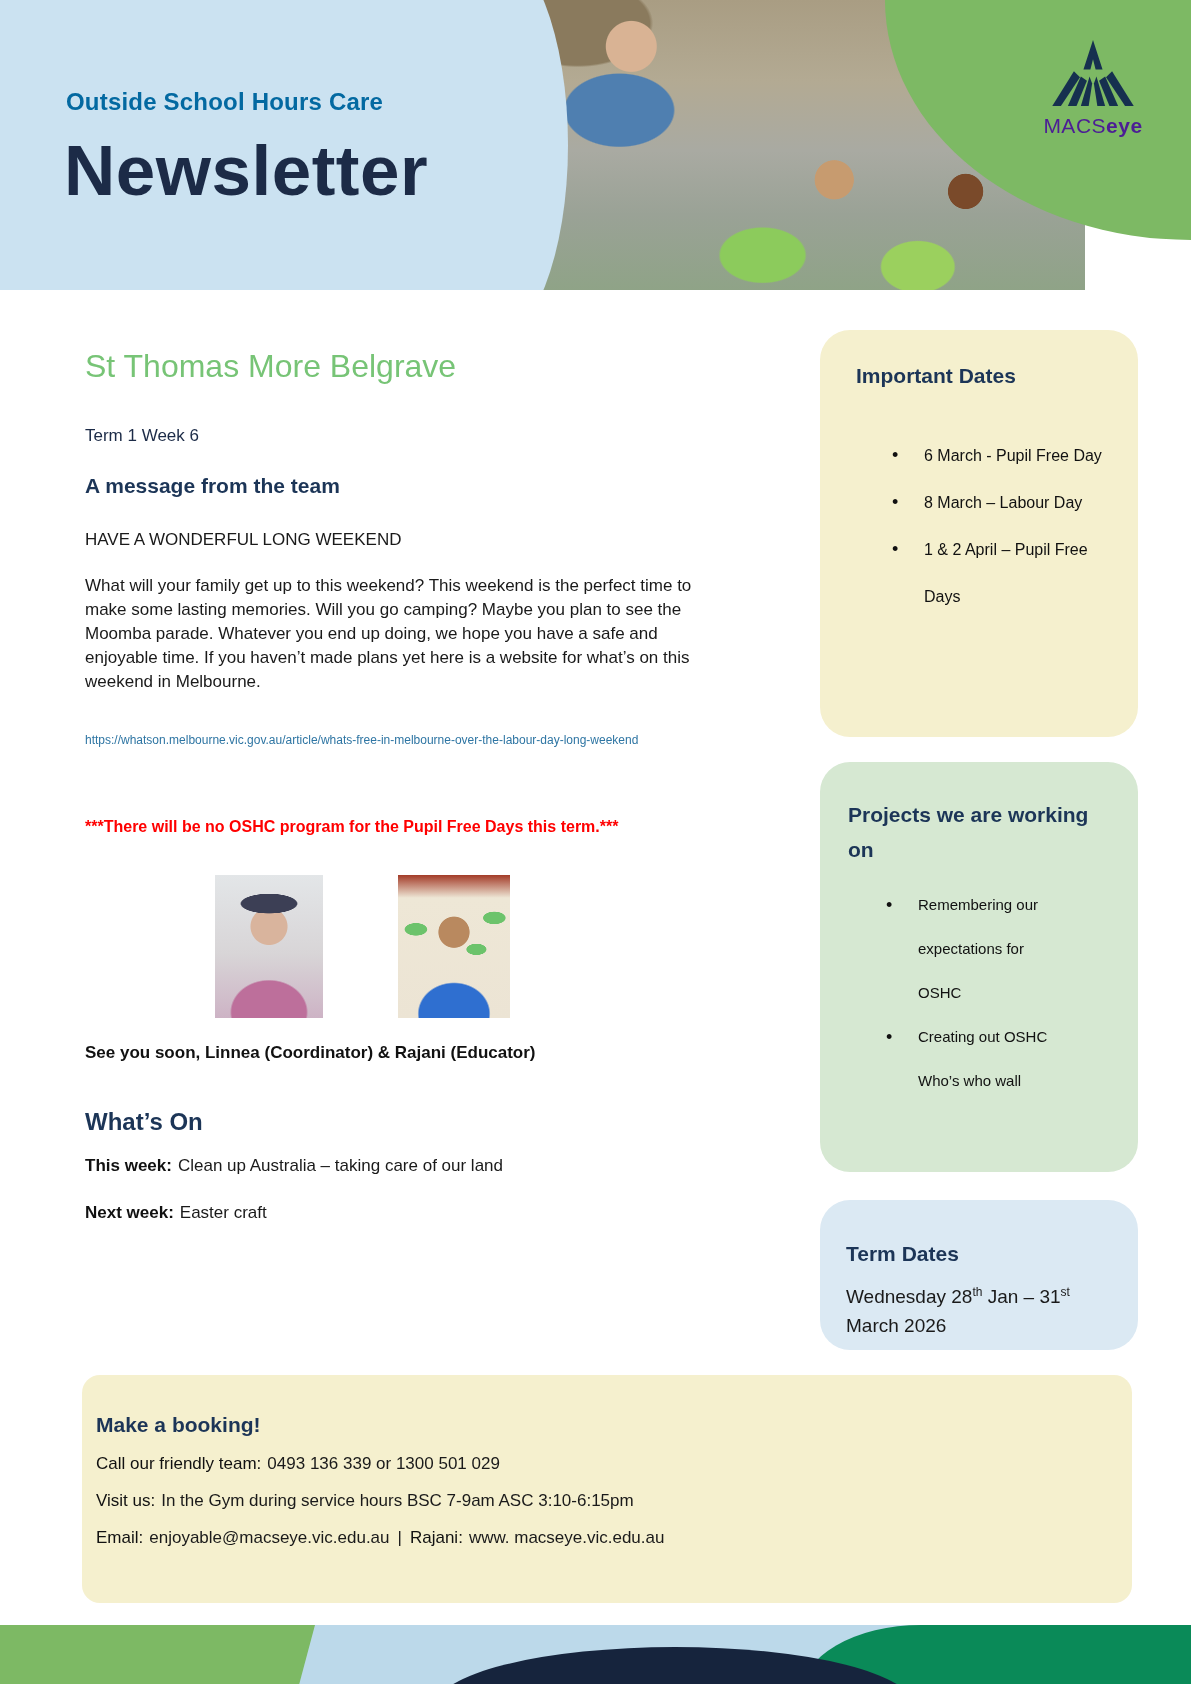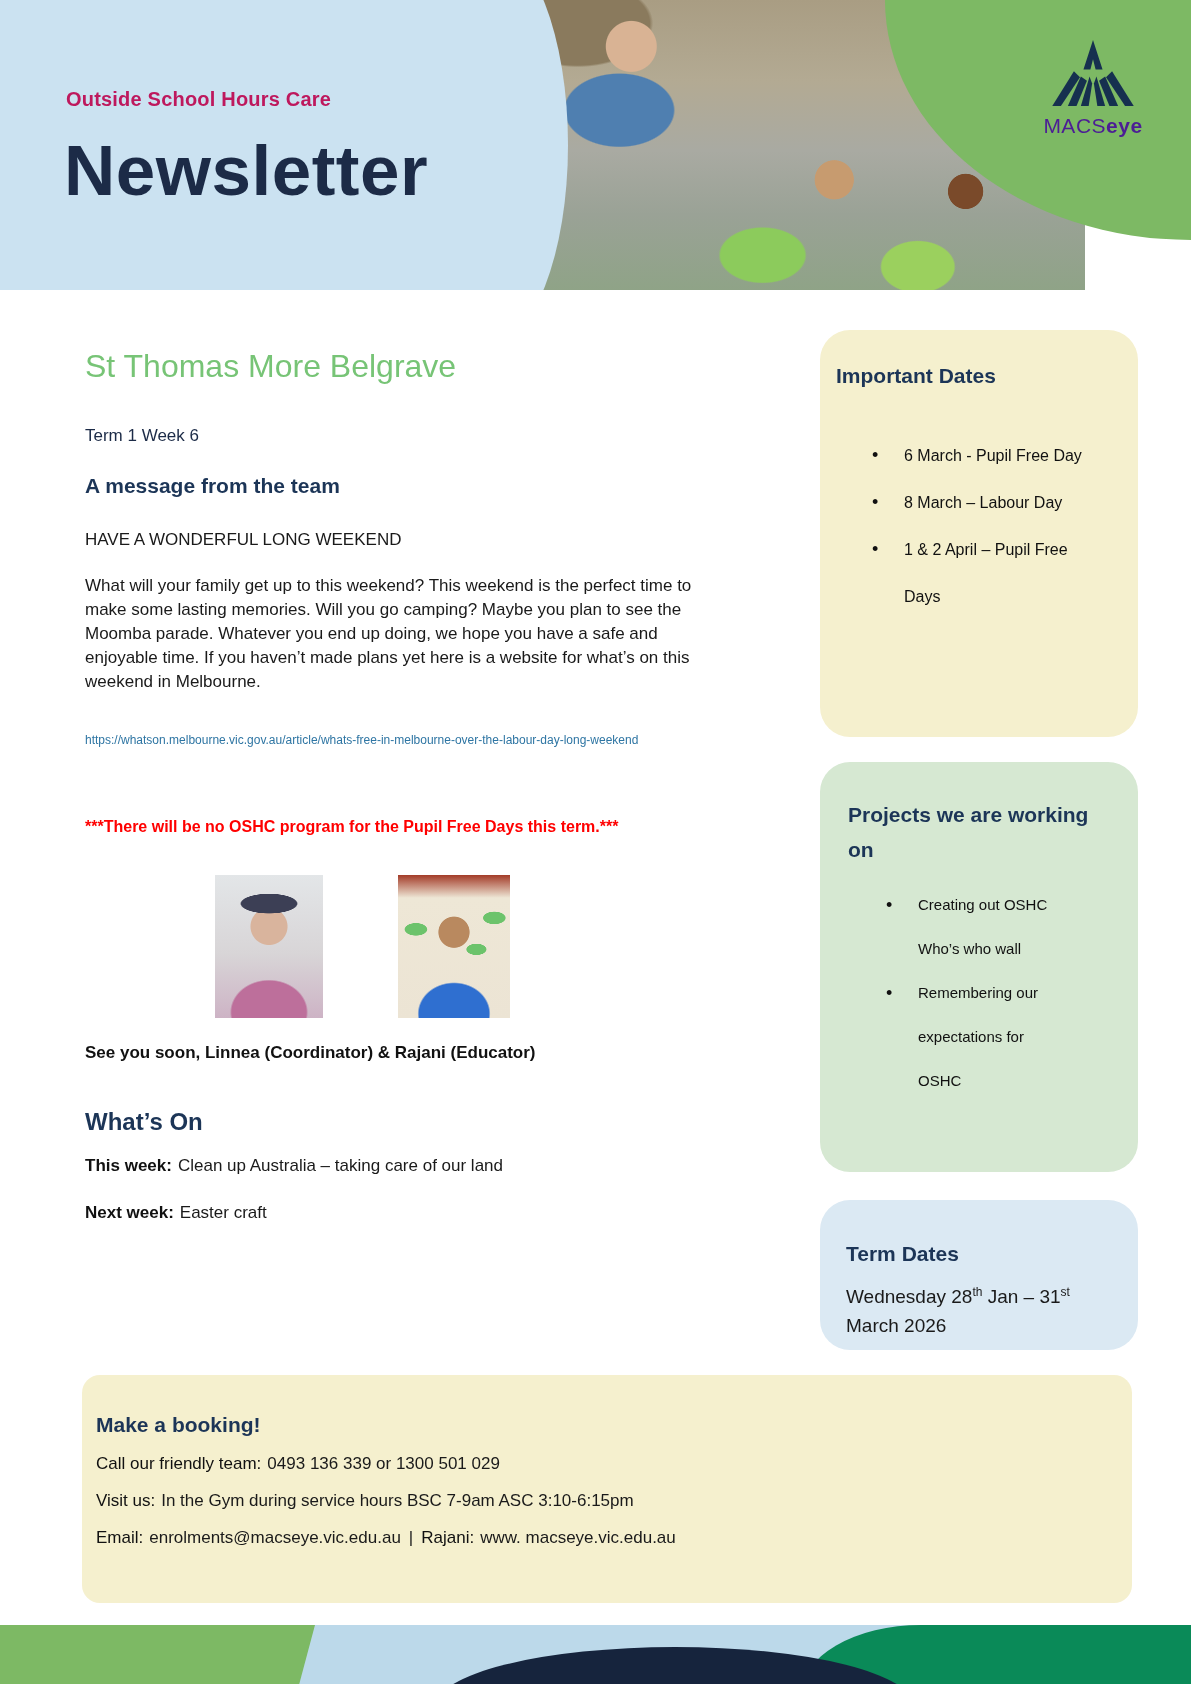--- a/index.html
+++ b/index.html
@@ -32,21 +32,21 @@
     position:absolute; top:0; right:0; width:306px; height:240px;
     background:#7db964; border-bottom-left-radius:100% 100%;
   }
   .logo-block { position:absolute; top:38px; right:18px; width:160px; text-align:center; }
   .logo-glyph { display:inline-block; }
   .logo-text { margin-top:2px; font-size:21px; color:#4c1d95; letter-spacing:0.5px; }
   .logo-text .lt-reg { font-weight:500; }
   .logo-text .lt-bold { font-weight:800; }
   .header-kicker {
     position:absolute; left:66px; top:88px;
-    font-size:20px; font-weight:700; color:#be185d; letter-spacing:0.2px;
+    font-size:24px; font-weight:700; color:#0369a1; letter-spacing:0.2px;
   }
   .header-title {
     position:absolute; left:64px; top:130px;
     font-size:71px; font-weight:700; color:#1c2b47; letter-spacing:0.5px;
   }
 
   
   .site-title { position:absolute; left:85px; top:348px; font-size:32px; font-weight:400; color:#77c476; }
   .term-week  { position:absolute; left:85px; top:426px; font-size:17px; color:#1c2b47; }
   .msg-heading{ position:absolute; left:85px; top:474px; font-size:21px; font-weight:700; color:#1c3557; }
@@ -79,21 +79,21 @@
   .signoff { position:absolute; left:85px; top:1043px; font-size:17px; font-weight:700; color:#111111; }
   .whatson-heading { position:absolute; left:85px; top:1108px; font-size:24px; font-weight:700; color:#1c3557; }
   .week-line { position:absolute; left:85px; font-size:17px; color:#1a1a1a; }
   .week-line b { font-weight:700; color:#111111; }
   .week-line .val { margin-left:6px; }
   .tw { top:1156px; } .nw { top:1203px; }
 
   
   .side-box { position:absolute; left:820px; width:318px; border-radius:30px; }
   .box-heading { font-size:21px; font-weight:700; color:#1c3557; }
-  .box-important { top:330px; height:407px; background:#f5f0ce; padding:34px 20px 0 16px; }
+  .box-important { top:330px; height:407px; background:#f5f0ce; padding:34px 20px 0 36px; }
   .box-projects  { top:762px; height:410px; background:#d6e8d2; padding:36px 20px 0 28px; }
   .box-term      { top:1200px; height:150px; background:#dbe9f3; padding:42px 20px 0 26px; }
   .box-projects .box-heading { width:250px; line-height:1.65; }
 
   .side-list { list-style:none; margin-top:44px; padding-left:36px; }
   .box-projects .side-list { margin-top:16px; padding-left:38px; }
   .side-list li {
     position:relative; padding-left:32px; color:#111111;
     font-size:16px; line-height:47px; width:215px;
   }
@@ -170,35 +170,35 @@
     <ul class="side-list">
       <li>6 March - Pupil Free Day</li>
       <li>8 March – Labour Day</li>
       <li>1 &amp; 2 April – Pupil Free Days</li>
     </ul>
   </div>
 
   <div class="side-box box-projects">
     <div class="box-heading">Projects we are working on</div>
     <ul class="side-list">
+      <li>Remembering our expectations for OSHC</li>
       <li>Creating out OSHC Who’s who wall</li>
-      <li>Remembering our expectations for OSHC</li>
     </ul>
   </div>
 
   <div class="side-box box-term">
     <div class="box-heading">Term Dates</div>
     <div class="term-text"><span>Wednesday 28</span><sup>th</sup><span> Jan – 31</span><sup>st</sup><span> March 2026</span></div>
   </div>
 
   <div class="booking-box">
     <div class="booking-heading">Make a booking!</div>
     <div class="booking-line"><b>Call our friendly team:</b><span class="val">0493 136 339 or 1300 501 029</span></div>
     <div class="booking-line"><b>Visit us:</b><span class="val">In the Gym during service hours BSC 7-9am ASC 3:10-6:15pm</span></div>
-    <div class="booking-line"><b>Email:</b><span class="val">enrolments@macseye.vic.edu.au</span><span class="sep">|</span><b>Rajani:</b><span class="val">www. macseye.vic.edu.au</span></div>
+    <div class="booking-line"><b>Email:</b><span class="val">enjoyable@macseye.vic.edu.au</span><span class="sep">|</span><b>Rajani:</b><span class="val">www. macseye.vic.edu.au</span></div>
   </div>
 
   <div class="footer-band">
     <div class="footer-green-right"></div>
     <div class="footer-navy-ellipse"></div>
     <div class="footer-green-left"></div>
   </div>
 
 </div>
 

